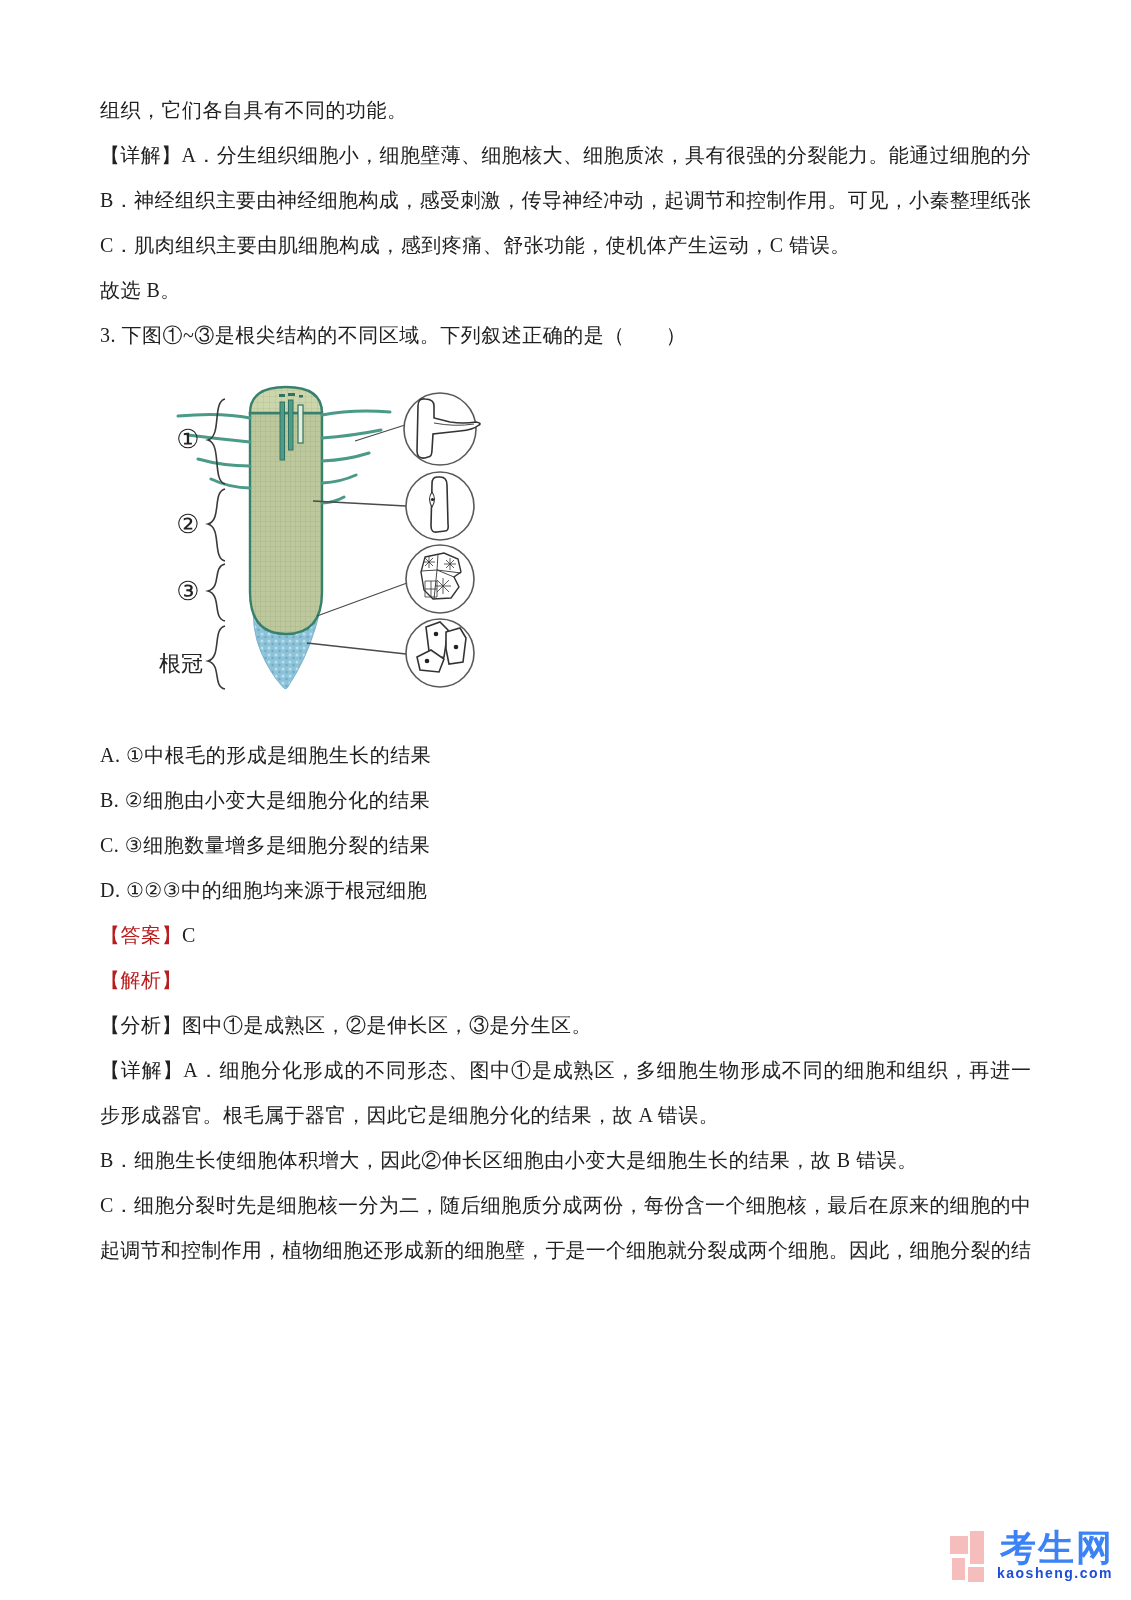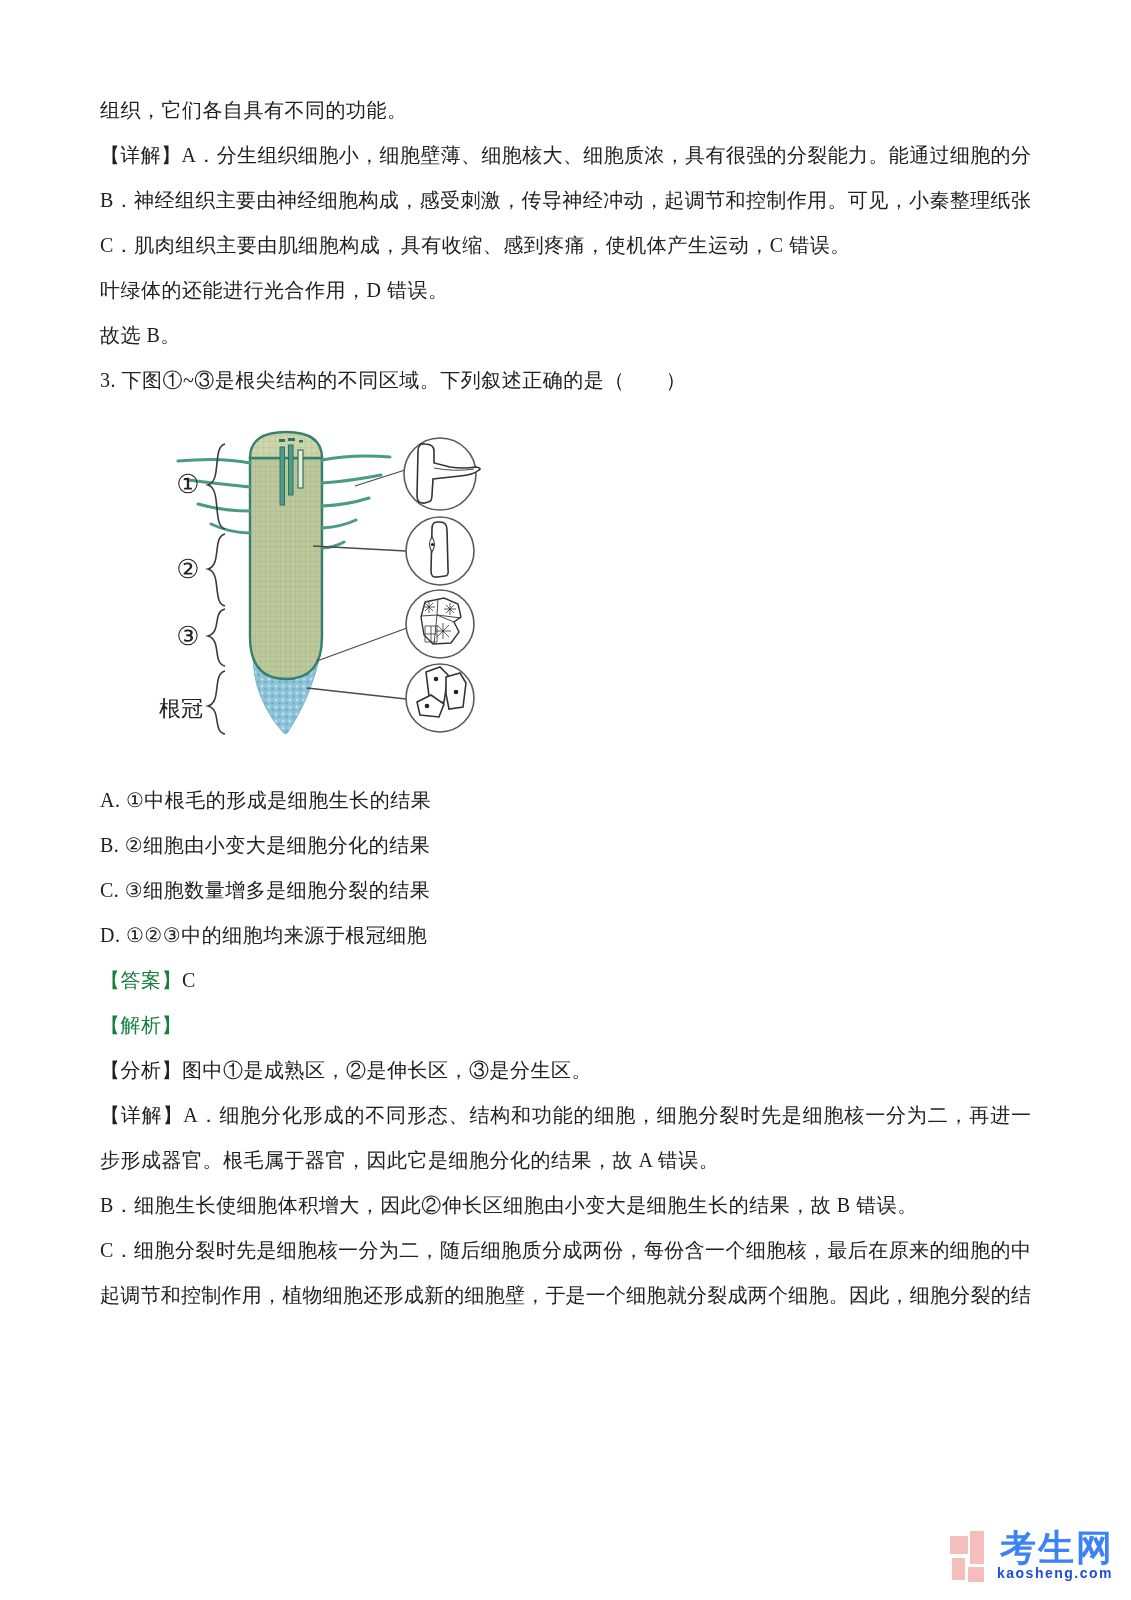--- a/index.html
+++ b/index.html
@@ -1,21 +1,21 @@
 <!DOCTYPE html>
 <html><head>
 <meta charset="utf-8">
 <style>
   html,body{margin:0;padding:0;background:#ffffff;}
   .page{position:relative;width:1131px;height:1600px;background:#fff;overflow:hidden;
         font-family:"Liberation Serif","DejaVu Serif",serif;color:#212121;border-radius:12px;}
   .content{position:absolute;left:100px;top:88px;width:931px;}
   .line{font-size:20px;line-height:45px;height:45px;white-space:nowrap;letter-spacing:0.5px;}
   .jf{white-space:normal;text-align:justify;text-align-last:justify;letter-spacing:0;}
-  .blue{color:#15803d;}
+  .blue{color:#b91c1c;}
   .diagram-wrap{margin:8px 0 22px 55px;width:420px;height:345px;}
   svg text{font-family:"Liberation Serif","DejaVu Serif",serif;}
   
   .watermark{position:absolute;left:948px;top:1528px;width:175px;height:60px;}
   .wm-blk{position:absolute;background:#f6bdbd;}
   .wm-b1{left:2px;top:8px;width:18px;height:18px;}
   .wm-b2{left:22px;top:3px;width:14px;height:33px;}
   .wm-b3{left:4px;top:30px;width:13px;height:22px;}
   .wm-b4{left:20px;top:39px;width:16px;height:15px;}
   .wm-name{position:absolute;left:52px;top:0px;font-family:"Liberation Sans",sans-serif;
@@ -25,22 +25,21 @@
 </style>
 </head>
 <body>
 
 <div class="page">
   <div class="content">
 
     <div class="line">组织，它们各自具有不同的功能。</div>
     <div class="line jf">【详解】A．分生组织细胞小，细胞壁薄、细胞核大、细胞质浓，具有很强的分裂能力。能通过细胞的分</div>
     <div class="line jf">B．神经组织主要由神经细胞构成，感受刺激，传导神经冲动，起调节和控制作用。可见，小秦整理纸张</div>
-    <div class="line">C．肌肉组织主要由肌细胞构成，具有收缩、感到疼痛，使机体产生运动，C 错误。</div>
-    <div class="line">叶绿体的还能进行光合作用，D 错误。</div>
+    <div class="line">C．肌肉组织主要由肌细胞构成，感到疼痛、舒张功能，使机体产生运动，C 错误。</div>
     <div class="line">故选 B。</div>
     <div class="line">3. 下图①~③是根尖结构的不同区域。下列叙述正确的是（　　）</div>
 
     <div class="diagram-wrap">
       <svg width="420" height="345" viewBox="0 0 420 345">
         <defs>
           <pattern id="mesh" width="5" height="5" patternUnits="userSpaceOnUse">
             <rect width="5" height="5" fill="#bdc99c"></rect>
             <path d="M0,0H5M0,0V5" stroke="#a2b184" stroke-width="0.8" fill="none"></path>
           </pattern>
@@ -126,21 +125,21 @@
     <div class="line">A. ①中根毛的形成是细胞生长的结果</div>
     <div class="line">B. ②细胞由小变大是细胞分化的结果</div>
     <div class="line">C. ③细胞数量增多是细胞分裂的结果</div>
     <div class="line">D. ①②③中的细胞均来源于根冠细胞</div>
 
     <div class="line"><span class="blue">【答案】</span><span>C</span></div>
 
     <div class="line"><span class="blue">【解析】</span></div>
 
     <div class="line">【分析】图中①是成熟区，②是伸长区，③是分生区。</div>
-    <div class="line jf">【详解】A．细胞分化形成的不同形态、结构和功能的细胞，细胞分裂时先是细胞核一分为二，再进一</div>
+    <div class="line jf">【详解】A．细胞分化形成的不同形态、图中①是成熟区，多细胞生物形成不同的细胞和组织，再进一</div>
     <div class="line">步形成器官。根毛属于器官，因此它是细胞分化的结果，故 A 错误。</div>
     <div class="line">B．细胞生长使细胞体积增大，因此②伸长区细胞由小变大是细胞生长的结果，故 B 错误。</div>
     <div class="line jf">C．细胞分裂时先是细胞核一分为二，随后细胞质分成两份，每份含一个细胞核，最后在原来的细胞的中</div>
     <div class="line jf">起调节和控制作用，植物细胞还形成新的细胞壁，于是一个细胞就分裂成两个细胞。因此，细胞分裂的结</div>
   </div>
 
   <div class="watermark">
     <span class="wm-blk wm-b1"></span>
     <span class="wm-blk wm-b2"></span>
     <span class="wm-blk wm-b3"></span>

